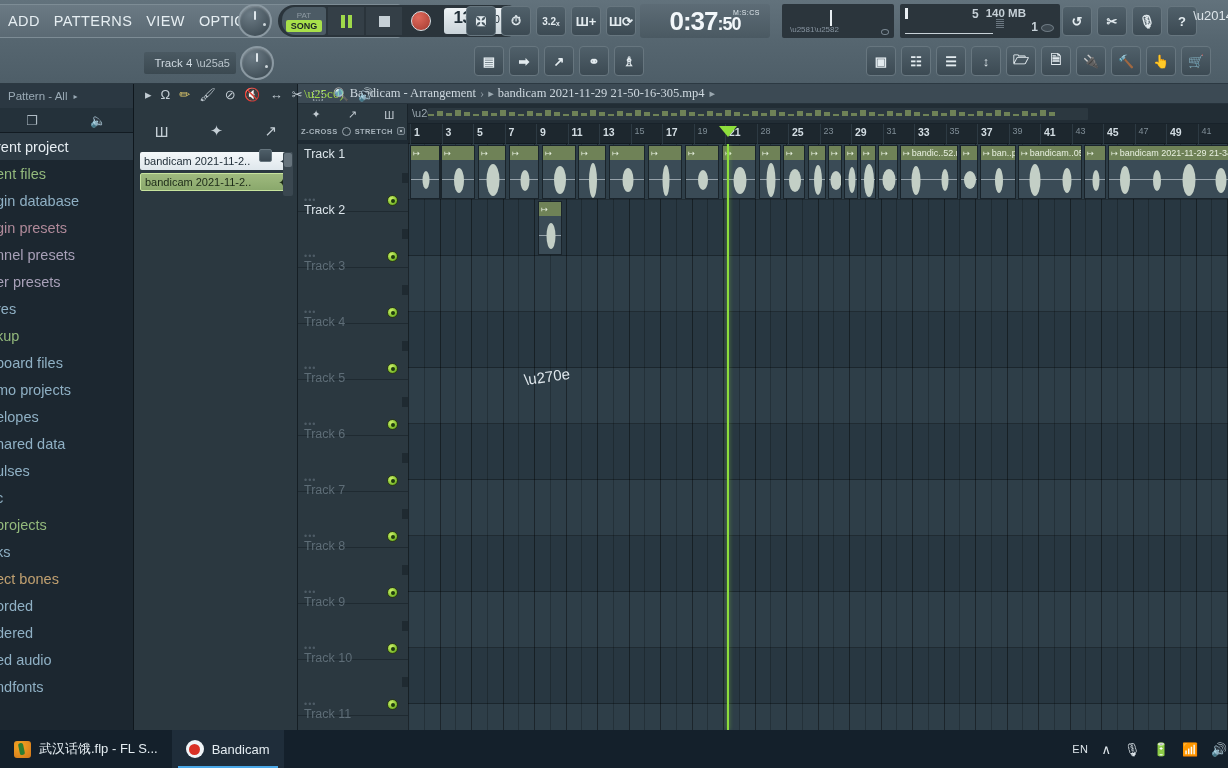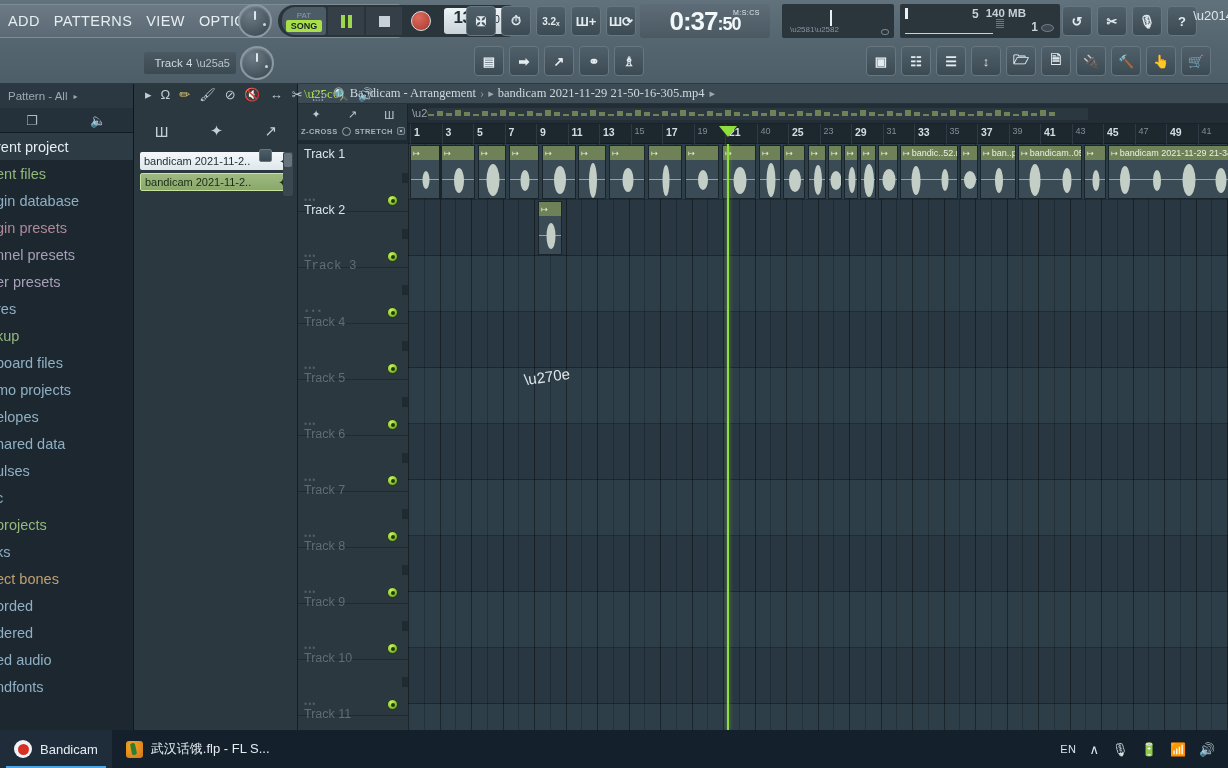--- a/index.html
+++ b/index.html
@@ -339,21 +339,21 @@
   .tb-app.active::after { content:""; position:absolute; left:6px; right:6px; bottom:0;
     height:2px; background:#4aa8e8; }
   .fl-ico { width: 17px; height: 17px; border-radius: 3px;
     background: radial-gradient(circle at 35% 30%, #f5a623, #d2761a); position: relative; }
   .fl-ico::after { content:""; position:absolute; left:5px; top:2px; width:5px; height:12px;
     background:#2e7d32; border-radius:2px; transform: rotate(-12deg); }
   .bc-ico { width: 18px; height: 18px; border-radius: 50%; background: #f0f4f7;
     display:flex;align-items:center;justify-content:center; }
   .bc-ico i { width: 11px; height: 11px; border-radius: 50%; background: #d93025; display:block; }
   .tray { margin-left: auto; display: flex; align-items: center; gap: 13px;
-    padding-right: 12px; color: #dde5ea; font-size: 13px; }
+    padding-right: 0; color: #dde5ea; font-size: 13px; }
   .tray .en { font-size: 11px; letter-spacing: .5px; }
 
   
   .winbtn { position: absolute; right: 2px; top: 4px; width: 26px; height: 22px;
     color: #dde5ea; font-size: 13px; display:flex;align-items:center;justify-content:center; }
 
   .cursor-pencil { position: absolute; left: 524px; top: 368px; color: #dfe7ec;
     font-size: 15px; transform: rotate(-8deg); }
 </style>
 </head>
@@ -724,21 +724,21 @@
       <span class="tick" style="left: 196px;">13</span>
       <span class="vline" style="left: 191px;"></span>
       <span class="tick minor" style="left: 227.5px;">15</span>
       <span class="vline" style="left: 222.5px;"></span>
       <span class="tick" style="left: 259px;">17</span>
       <span class="vline" style="left: 254px;"></span>
       <span class="tick minor" style="left: 290.5px;">19</span>
       <span class="vline" style="left: 285.5px;"></span>
       <span class="tick" style="left: 322px;">21</span>
       <span class="vline" style="left: 317px;"></span>
-      <span class="tick minor" style="left: 353.5px;">40</span>
+      <span class="tick minor" style="left: 353.5px;">28</span>
       <span class="vline" style="left: 348.5px;"></span>
       <span class="tick" style="left: 385px;">25</span>
       <span class="vline" style="left: 380px;"></span>
       <span class="tick minor" style="left: 416.5px;">23</span>
       <span class="vline" style="left: 411.5px;"></span>
       <span class="tick" style="left: 448px;">29</span>
       <span class="vline" style="left: 443px;"></span>
       <span class="tick minor" style="left: 479.5px;">31</span>
       <span class="vline" style="left: 474.5px;"></span>
       <span class="tick" style="left: 511px;">33</span>
@@ -769,21 +769,21 @@
         <span class="dots">•••</span>
         <span class="led"></span>
         <span class="handle"></span>
       </div>
       <div class="trk" style="top: 56px;">
         <span class="nm">Track 2</span>
         <span class="dots">•••</span>
         <span class="led"></span>
         <span class="handle"></span>
       </div>
-      <div class="trk" style="top: 112px; font-family: Liberation Mono, monospace;">
+      <div class="trk" style="top: 112px;">
         <span class="nm dim">Track 3</span>
         <span class="dots">•••</span>
         <span class="led"></span>
         <span class="handle"></span>
       </div>
       <div class="trk" style="top: 168px;">
         <span class="nm dim">Track 4</span>
         <span class="dots">•••</span>
         <span class="led"></span>
         <span class="handle"></span>
@@ -1133,29 +1133,29 @@
         </div>
       </div>
       <span class="playhead" style="left: 319px;"></span>
     </div>
 
   <div class="ph-marker" id="phm" style="left: 719px;"></div>
 
   <span class="cursor-pencil">\u270e</span>
 
   <div class="taskbar">
+    <div class="tb-app">
+      <span class="fl-ico"></span>
+      <span>武汉话饿.flp - FL S...</span>
+    </div>
     <div class="tb-app active">
       <span class="bc-ico">
           <i></i>
         </span>
       <span>Bandicam</span>
-    </div>
-    <div class="tb-app">
-      <span class="fl-ico"></span>
-      <span>武汉话饿.flp - FL S...</span>
     </div>
     <div class="tray" id="tray">
         <span class="en">EN</span>
         <span>∧</span>
         <span>🎙</span>
         <span>🔋</span>
         <span>📶</span>
         <span>🔊</span>
       </div>
   </div>

